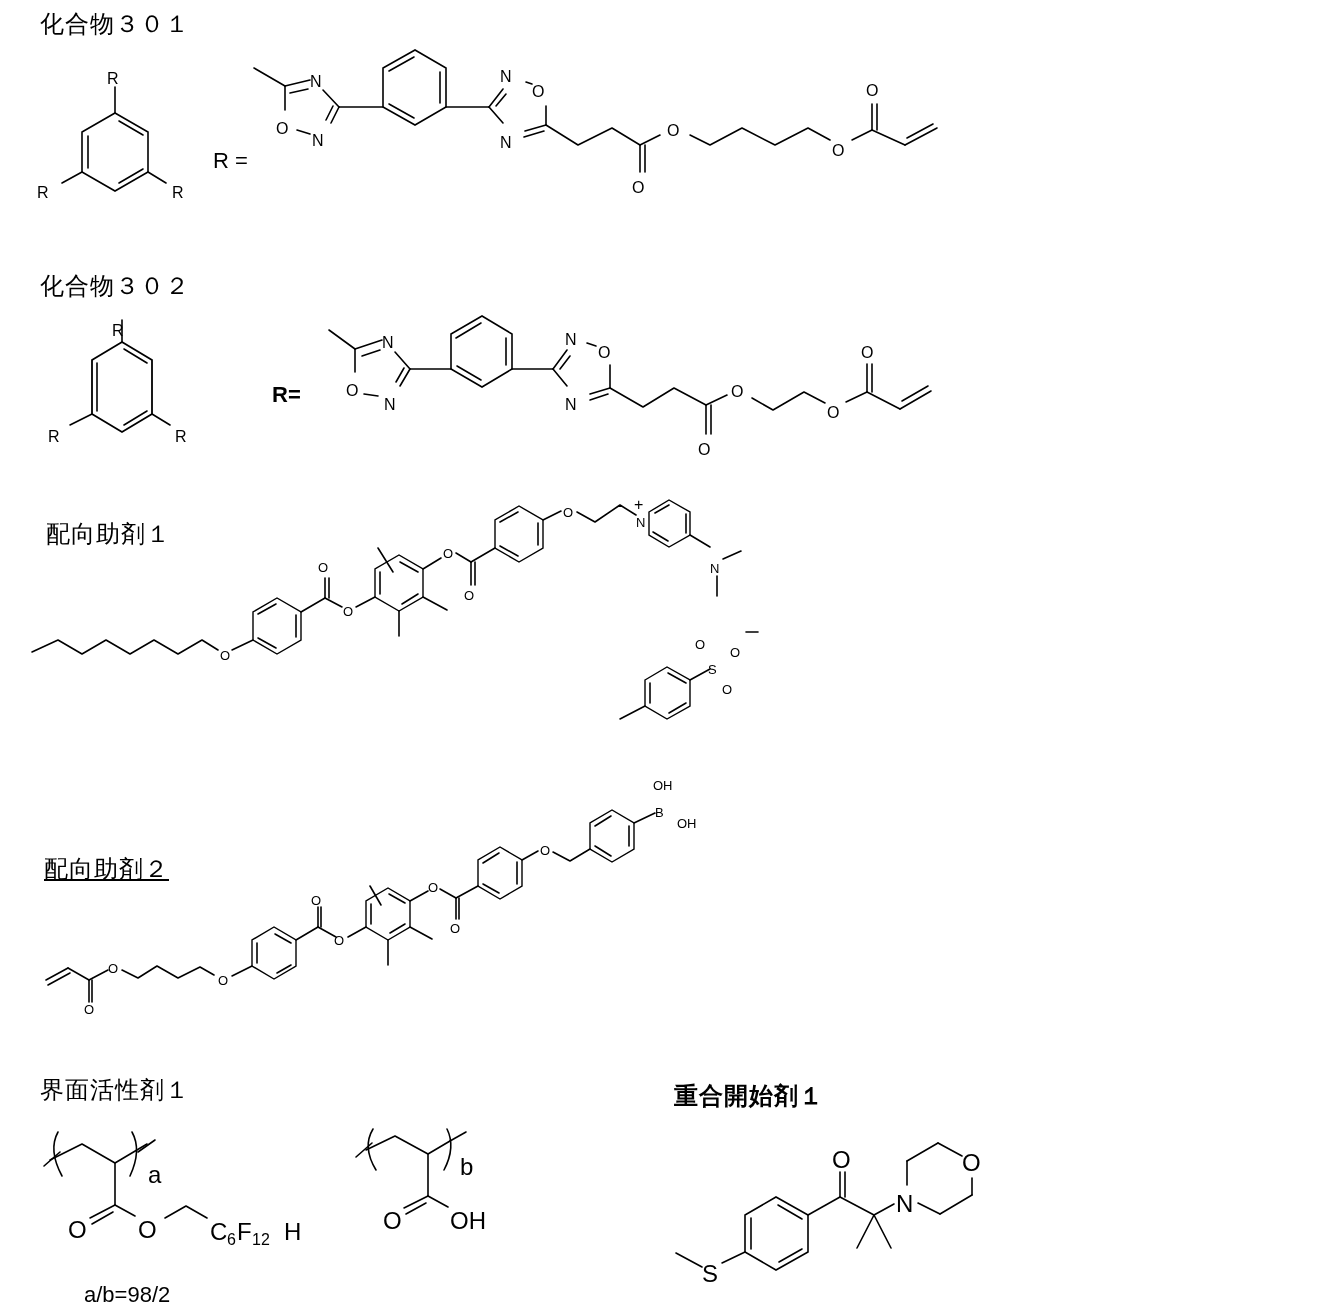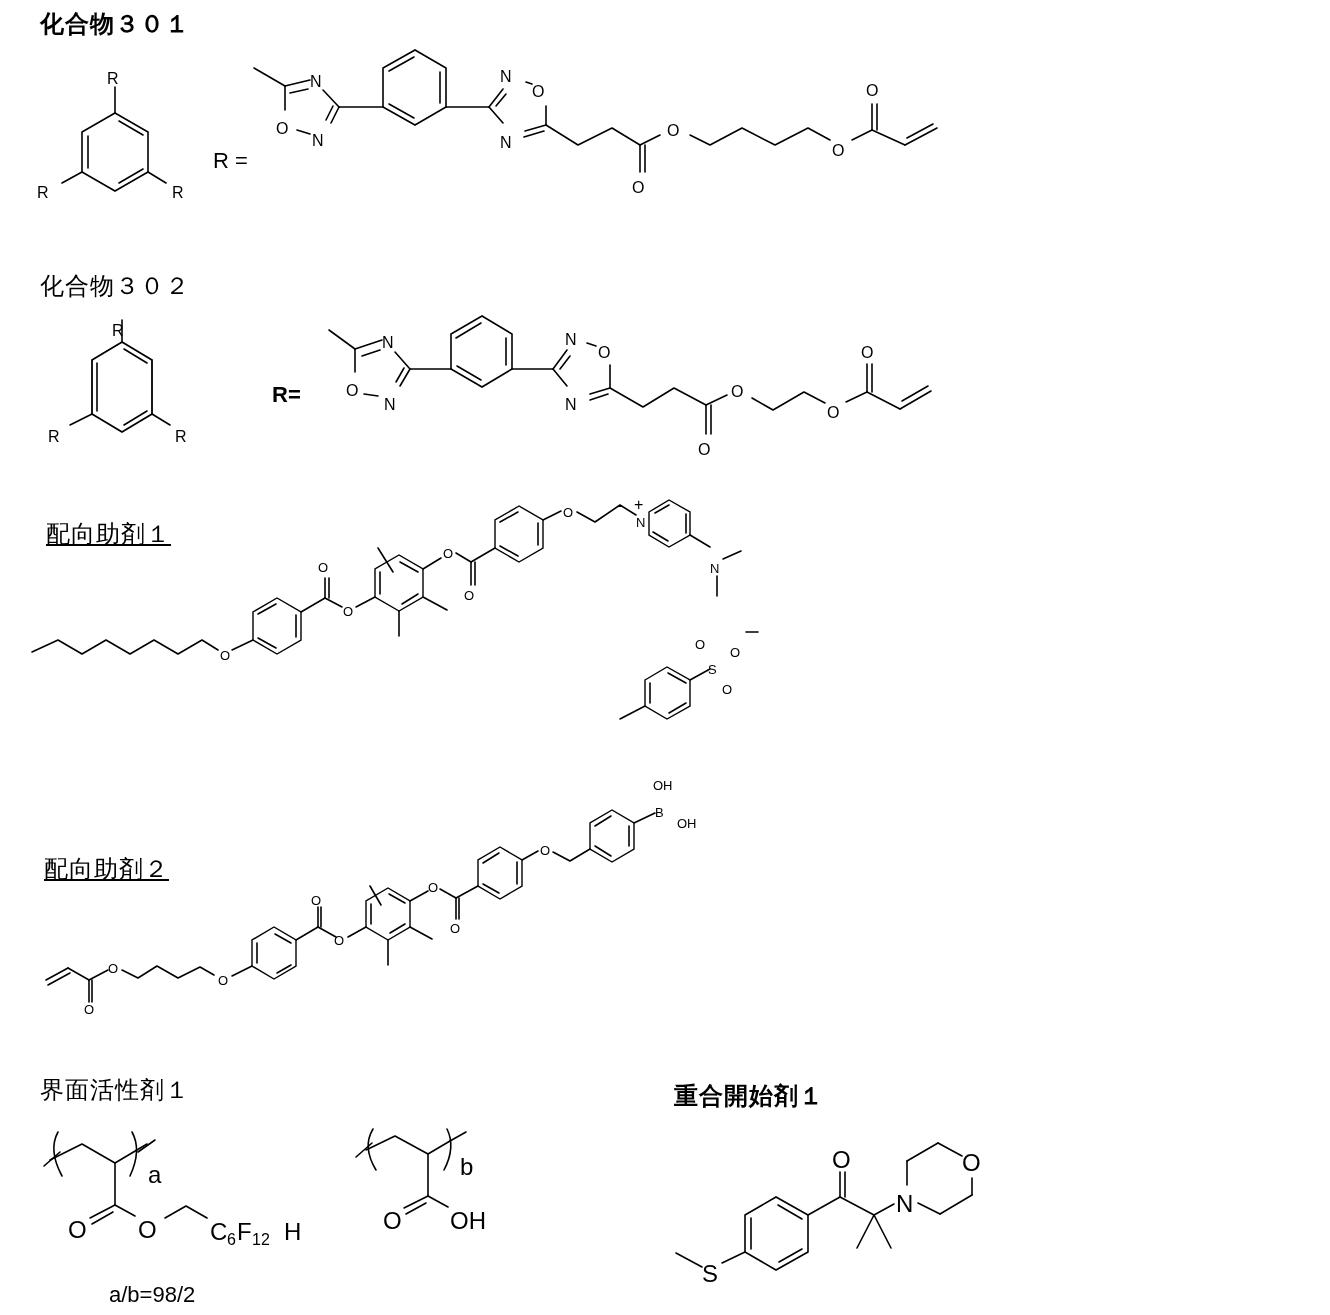--- a/index.html
+++ b/index.html
@@ -9,30 +9,30 @@
   svg.canvas line, svg.canvas polyline, svg.canvas path { stroke: #000; stroke-width: 1.6; fill: none; stroke-linecap: round; stroke-linejoin: round; }
   svg.canvas text { font-family: "Liberation Sans", sans-serif; font-size: 20px; fill: #000; }
   svg.canvas text.sm { font-size: 16px; }
   svg.canvas text.xs { font-size: 13px; }
   svg.canvas text.lg { font-size: 24px; }
   .label { position: absolute; font-family: "Liberation Sans", sans-serif; font-size: 22px; white-space: nowrap; }
 </style>
 </head>
 <body>
 
-<div class="title" style="left:40px; top:8px;font-weight:bold;">化合物３０１</div>
+<div class="title" style="left:40px; top:8px;">化合物３０１</div>
 <div class="title" style="left:40px; top:270px;">化合物３０２</div>
-<div class="title" style="left:46px; top:518px;text-decoration:underline;">配向助剤１</div>
+<div class="title" style="left:46px; top:518px;">配向助剤１</div>
 <div class="title" style="left:44px; top:853px;text-decoration:underline;">配向助剤２</div>
 <div class="title" style="left:40px; top:1074px;font-family:Liberation Mono, monospace;">界面活性剤１</div>
 <div class="title" style="left:674px; top:1080px;font-weight:bold;">重合開始剤１</div>
 
 <div class="label" style="left:213px; top:148px;">R =</div>
 <div class="label" style="left:272px; top:382px; font-weight:bold;">R=</div>
-<div class="label" style="left:84px; top:1282px;margin-left:25px;">a/b=98/2</div>
+<div class="label" style="left:84px; top:1282px;">a/b=98/2</div>
 
 <svg class="canvas" width="1330" height="1315" viewBox="0 0 1330 1315" xmlns="http://www.w3.org/2000/svg">
 
   <g>
     <polygon points="115,113 148,132 148,172 115,191 82,172 82,132" style="stroke:#000;stroke-width:1.6;fill:none"></polygon>
     <line x1="119" y1="121" x2="143" y2="135"></line>
     <line x1="88" y1="136" x2="88" y2="168"></line>
     <line x1="119" y1="183" x2="143" y2="169"></line>
     <line x1="115" y1="113" x2="115" y2="87"></line>
     <line x1="82" y1="172" x2="62" y2="183"></line>

